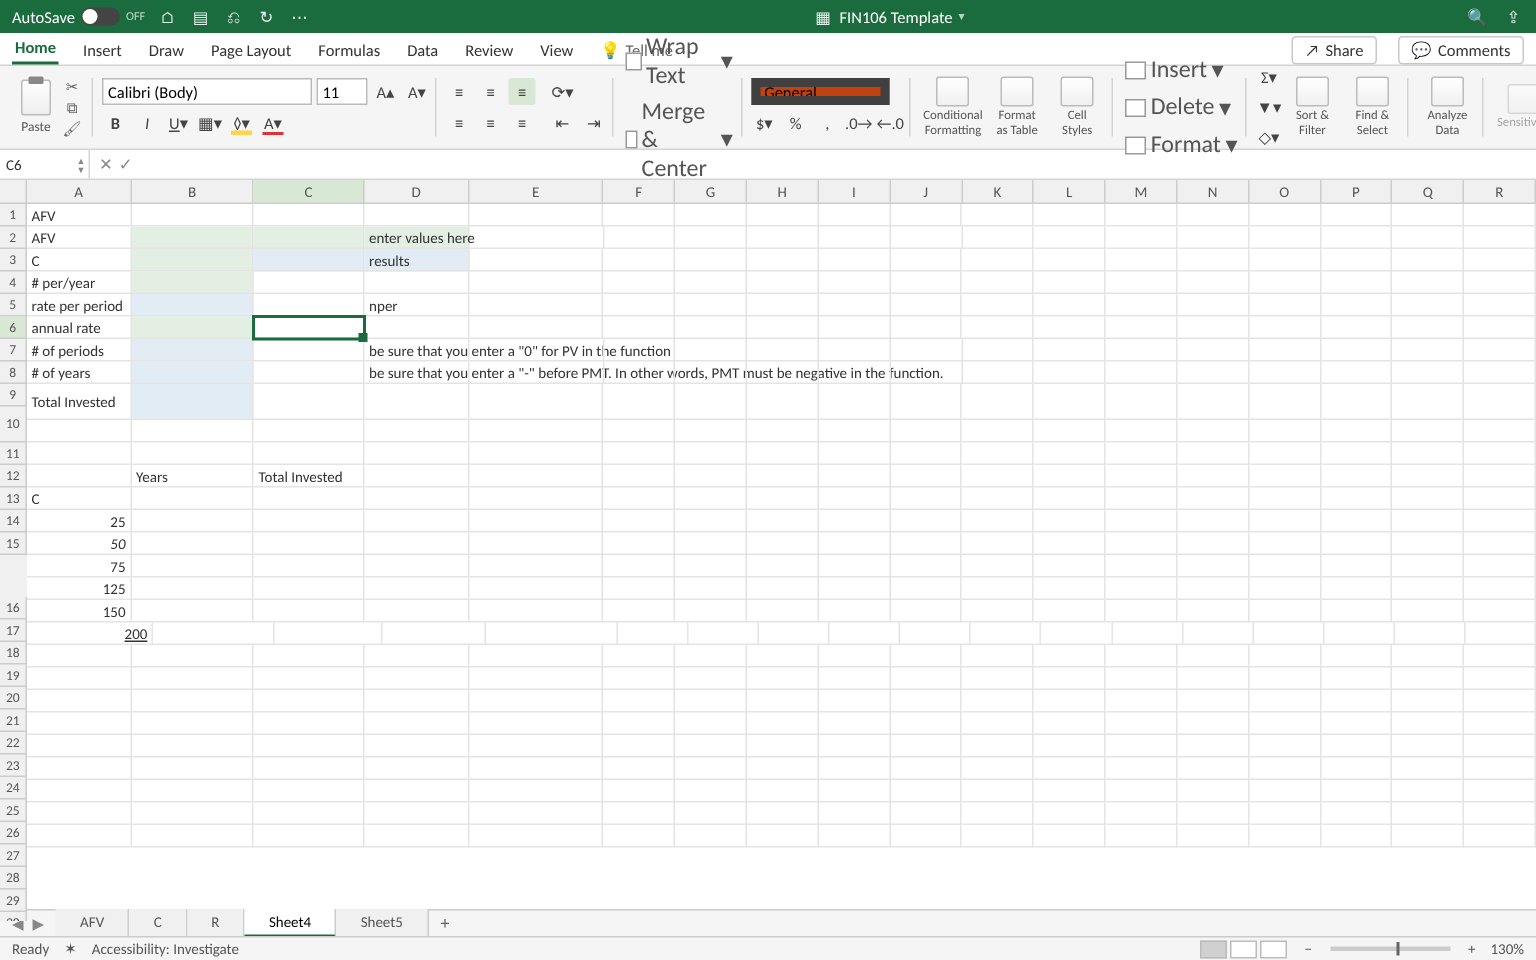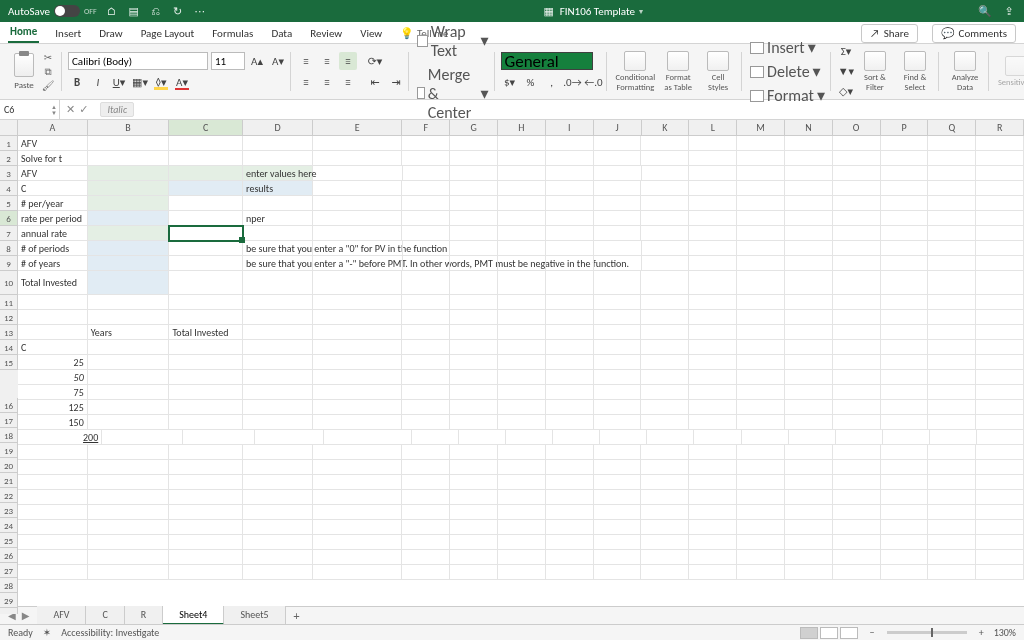--- a/index.html
+++ b/index.html
@@ -36,21 +36,21 @@
 .font-row { display: flex; align-items: center; gap: 3px; }
 .font-select { border: 1px solid #bbb; background: #fff; font-size: 11px; padding: 1px 3px; height: 18px; min-width: 90px; }
 .size-select { border: 1px solid #bbb; background: #fff; font-size: 11px; padding: 1px 3px; height: 18px; width: 34px; }
 .fmt-btn { width: 18px; height: 18px; display: inline-flex; align-items: center; justify-content: center; font-size: 11px; color: #444; border-radius: 2px; }
 .fmt-btn.selected { background: #d9e8d5; }
 .stack { display: flex; flex-direction: column; gap: 3px; }
 .hrow { display: flex; align-items: center; gap: 3px; }
 .underline-a { position: relative; }
 .underline-a.red::after { content:''; position:absolute; bottom:1px; left:2px; right:2px; height:2px; background:#d33; }
 .underline-a.yellow::after { content:''; position:absolute; bottom:1px; left:2px; right:2px; height:3px; background:#ffd54a; }
-.num-select { border: 1px solid #404040; background: #15803d; font-size: 17px; padding: 1px 3px; height: 18px; width: 92px; }
+.num-select { border: 6px solid #404040; background: #c2410c; font-size: 11px; padding: 1px 3px; height: 18px; width: 92px; }
 .big-btn { display: flex; flex-direction: column; align-items: center; gap: 2px; font-size: 8.5px; color: #555; padding: 0 3px; line-height: 1.1; text-align: center; min-width: 40px; }
 .big-icon { width: 22px; height: 20px; border: 1px solid #bbb; border-radius: 2px; background: linear-gradient(#fff,#f0f0f0); }
 .small-row-btn { font-size: 16px; color: #555; display: flex; align-items: center; gap: 3px; padding: 1px 2px; }
 .small-ico { width: 14px; height: 12px; border: 1px solid #999; background: #fff; }
 
 
 .fbar { height: 20px; border-bottom: 1px solid #d4d4d4; display: flex; align-items: center; background: #fff; }
 .namebox { width: 60px; border-right: 1px solid #d4d4d4; height: 100%; display: flex; align-items: center; padding: 0 4px; font-size: 10px; position: relative; }
 .namebox .nav { position: absolute; right: 2px; display: flex; flex-direction: column; font-size: 6px; color: #888; line-height: 1; }
 .fx-btns { display: flex; align-items: center; gap: 4px; padding: 0 6px; color: #888; }
@@ -279,23 +279,20 @@
   <div class="namebox">
     <span>C6</span>
     <div class="nav">
         <span>▲</span>
         <span>▼</span>
       </div>
   </div>
   <div class="fx-btns">
     <span>✕</span>
     <span>✓</span>
-  </div>
-  <div class="formula-input">
-    <span class="chip">Italic</span>
   </div>
 </div>
 
 <div class="grid-wrap">
   <div class="corner"></div>
   <div class="colheads" id="colheads">
       <div class="colhead" style="width: 70px;">A</div>
       <div class="colhead" style="width: 82px;">B</div>
       <div class="colhead active" style="width: 74px;">C</div>
       <div class="colhead" style="width: 70px;">D</div>
@@ -362,40 +359,20 @@
         <div class="cell" style="width: 48px; line-height: 15px;"></div>
         <div class="cell" style="width: 48px; line-height: 15px;"></div>
         <div class="cell" style="width: 48px; line-height: 15px;"></div>
         <div class="cell" style="width: 48px; line-height: 15px;"></div>
         <div class="cell" style="width: 48px; line-height: 15px;"></div>
         <div class="cell" style="width: 48px; line-height: 15px;"></div>
         <div class="cell" style="width: 48px; line-height: 15px;"></div>
         <div class="cell" style="width: 48px; line-height: 15px;"></div>
       </div>
       <div class="row" style="height: 15px;">
-        <div class="cell" style="width: 70px; line-height: 15px;">Solve for t</div>
-        <div class="cell" style="width: 82px; line-height: 15px;"></div>
-        <div class="cell" style="width: 74px; line-height: 15px;"></div>
-        <div class="cell" style="width: 70px; line-height: 15px;"></div>
-        <div class="cell" style="width: 90px; line-height: 15px;"></div>
-        <div class="cell" style="width: 48px; line-height: 15px;"></div>
-        <div class="cell" style="width: 48px; line-height: 15px;"></div>
-        <div class="cell" style="width: 48px; line-height: 15px;"></div>
-        <div class="cell" style="width: 48px; line-height: 15px;"></div>
-        <div class="cell" style="width: 48px; line-height: 15px;"></div>
-        <div class="cell" style="width: 48px; line-height: 15px;"></div>
-        <div class="cell" style="width: 48px; line-height: 15px;"></div>
-        <div class="cell" style="width: 48px; line-height: 15px;"></div>
-        <div class="cell" style="width: 48px; line-height: 15px;"></div>
-        <div class="cell" style="width: 48px; line-height: 15px;"></div>
-        <div class="cell" style="width: 48px; line-height: 15px;"></div>
-        <div class="cell" style="width: 48px; line-height: 15px;"></div>
-        <div class="cell" style="width: 48px; line-height: 15px;"></div>
-      </div>
-      <div class="row" style="height: 15px;">
         <div class="cell" style="width: 70px; line-height: 15px;">AFV</div>
         <div class="cell fill-green" style="width: 82px; line-height: 15px;"></div>
         <div class="cell fill-green" style="width: 74px; line-height: 15px;"></div>
         <div class="cell fill-green" style="width: 70px; line-height: 15px;">enter values here</div>
         <div class="cell" style="width: 90px; line-height: 15px;"></div>
         <div class="cell" style="width: 48px; line-height: 15px;"></div>
         <div class="cell" style="width: 48px; line-height: 15px;"></div>
         <div class="cell" style="width: 48px; line-height: 15px;"></div>
         <div class="cell" style="width: 48px; line-height: 15px;"></div>
         <div class="cell" style="width: 48px; line-height: 15px;"></div>

